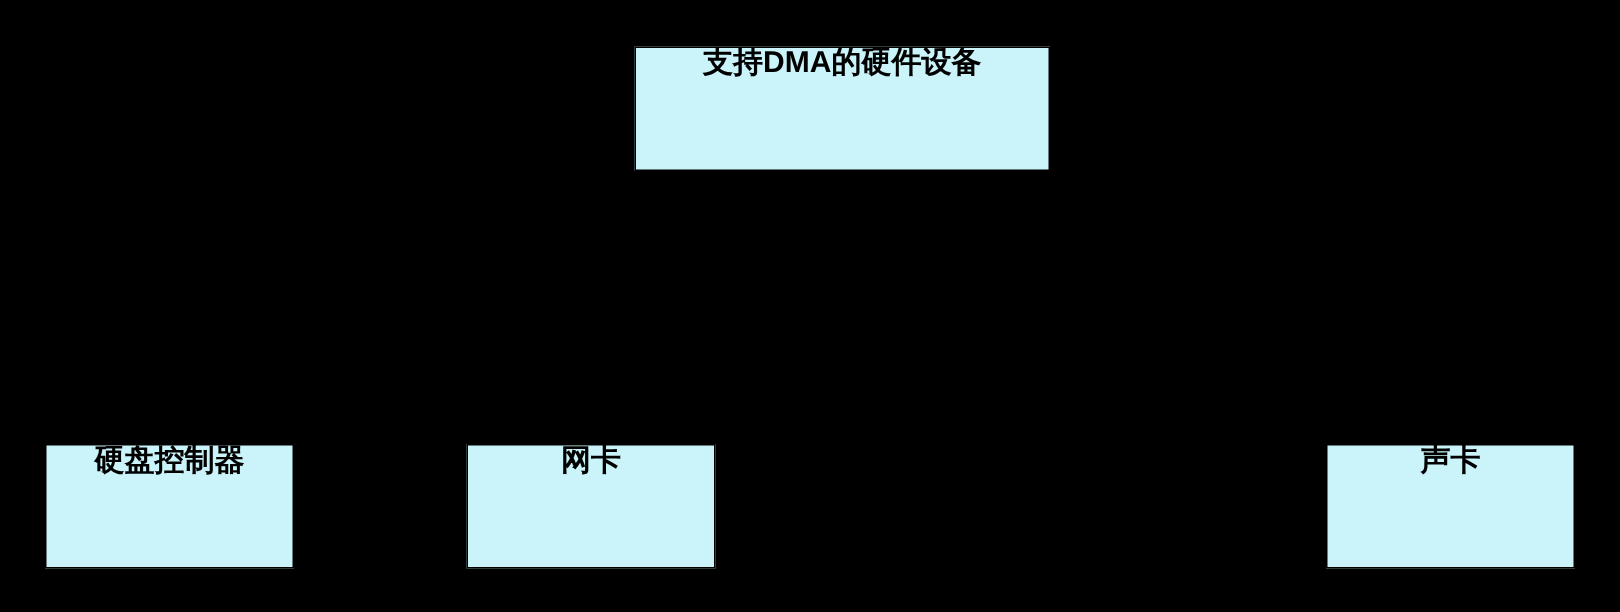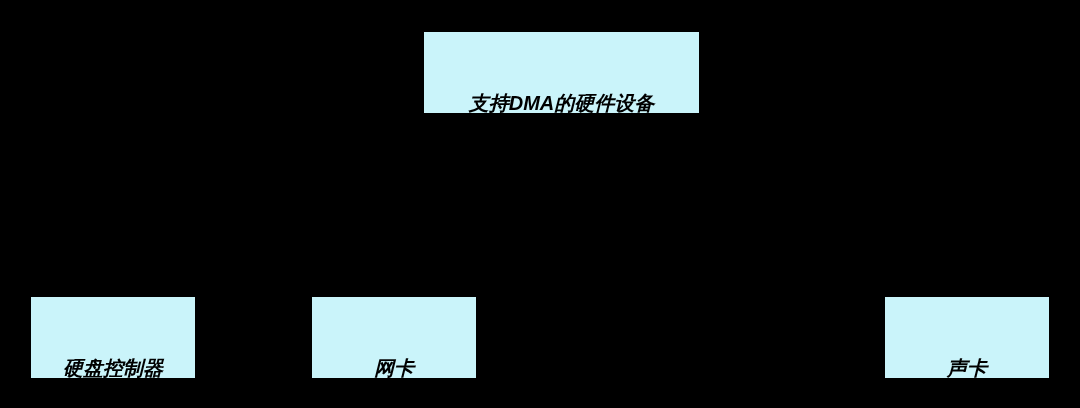--- a/index.html
+++ b/index.html
@@ -14,28 +14,27 @@
     background: var(--bg, #000000);
     overflow: hidden;
     font-family: "Liberation Sans", "DejaVu Sans", sans-serif;
   }
   .node {
     position: absolute;
     background: var(--node-fill, #CAF4FA);
     border: 1px solid var(--node-border, #000000);
     box-sizing: border-box;
     display: flex;
-    align-items: flex-end;
+    align-items: flex-start;
     justify-content: center;
     color: var(--node-text, #000000);
     font-weight: bold;
     font-size: 20px;
     line-height: 1;
     white-space: nowrap;
-    font-style: italic;
   }
   .node.root {
     left: 423px;
     top: 31px;
     width: 277px;
     height: 83px;
   }
   .node.child {
     top: 296px;
     width: 166px;

